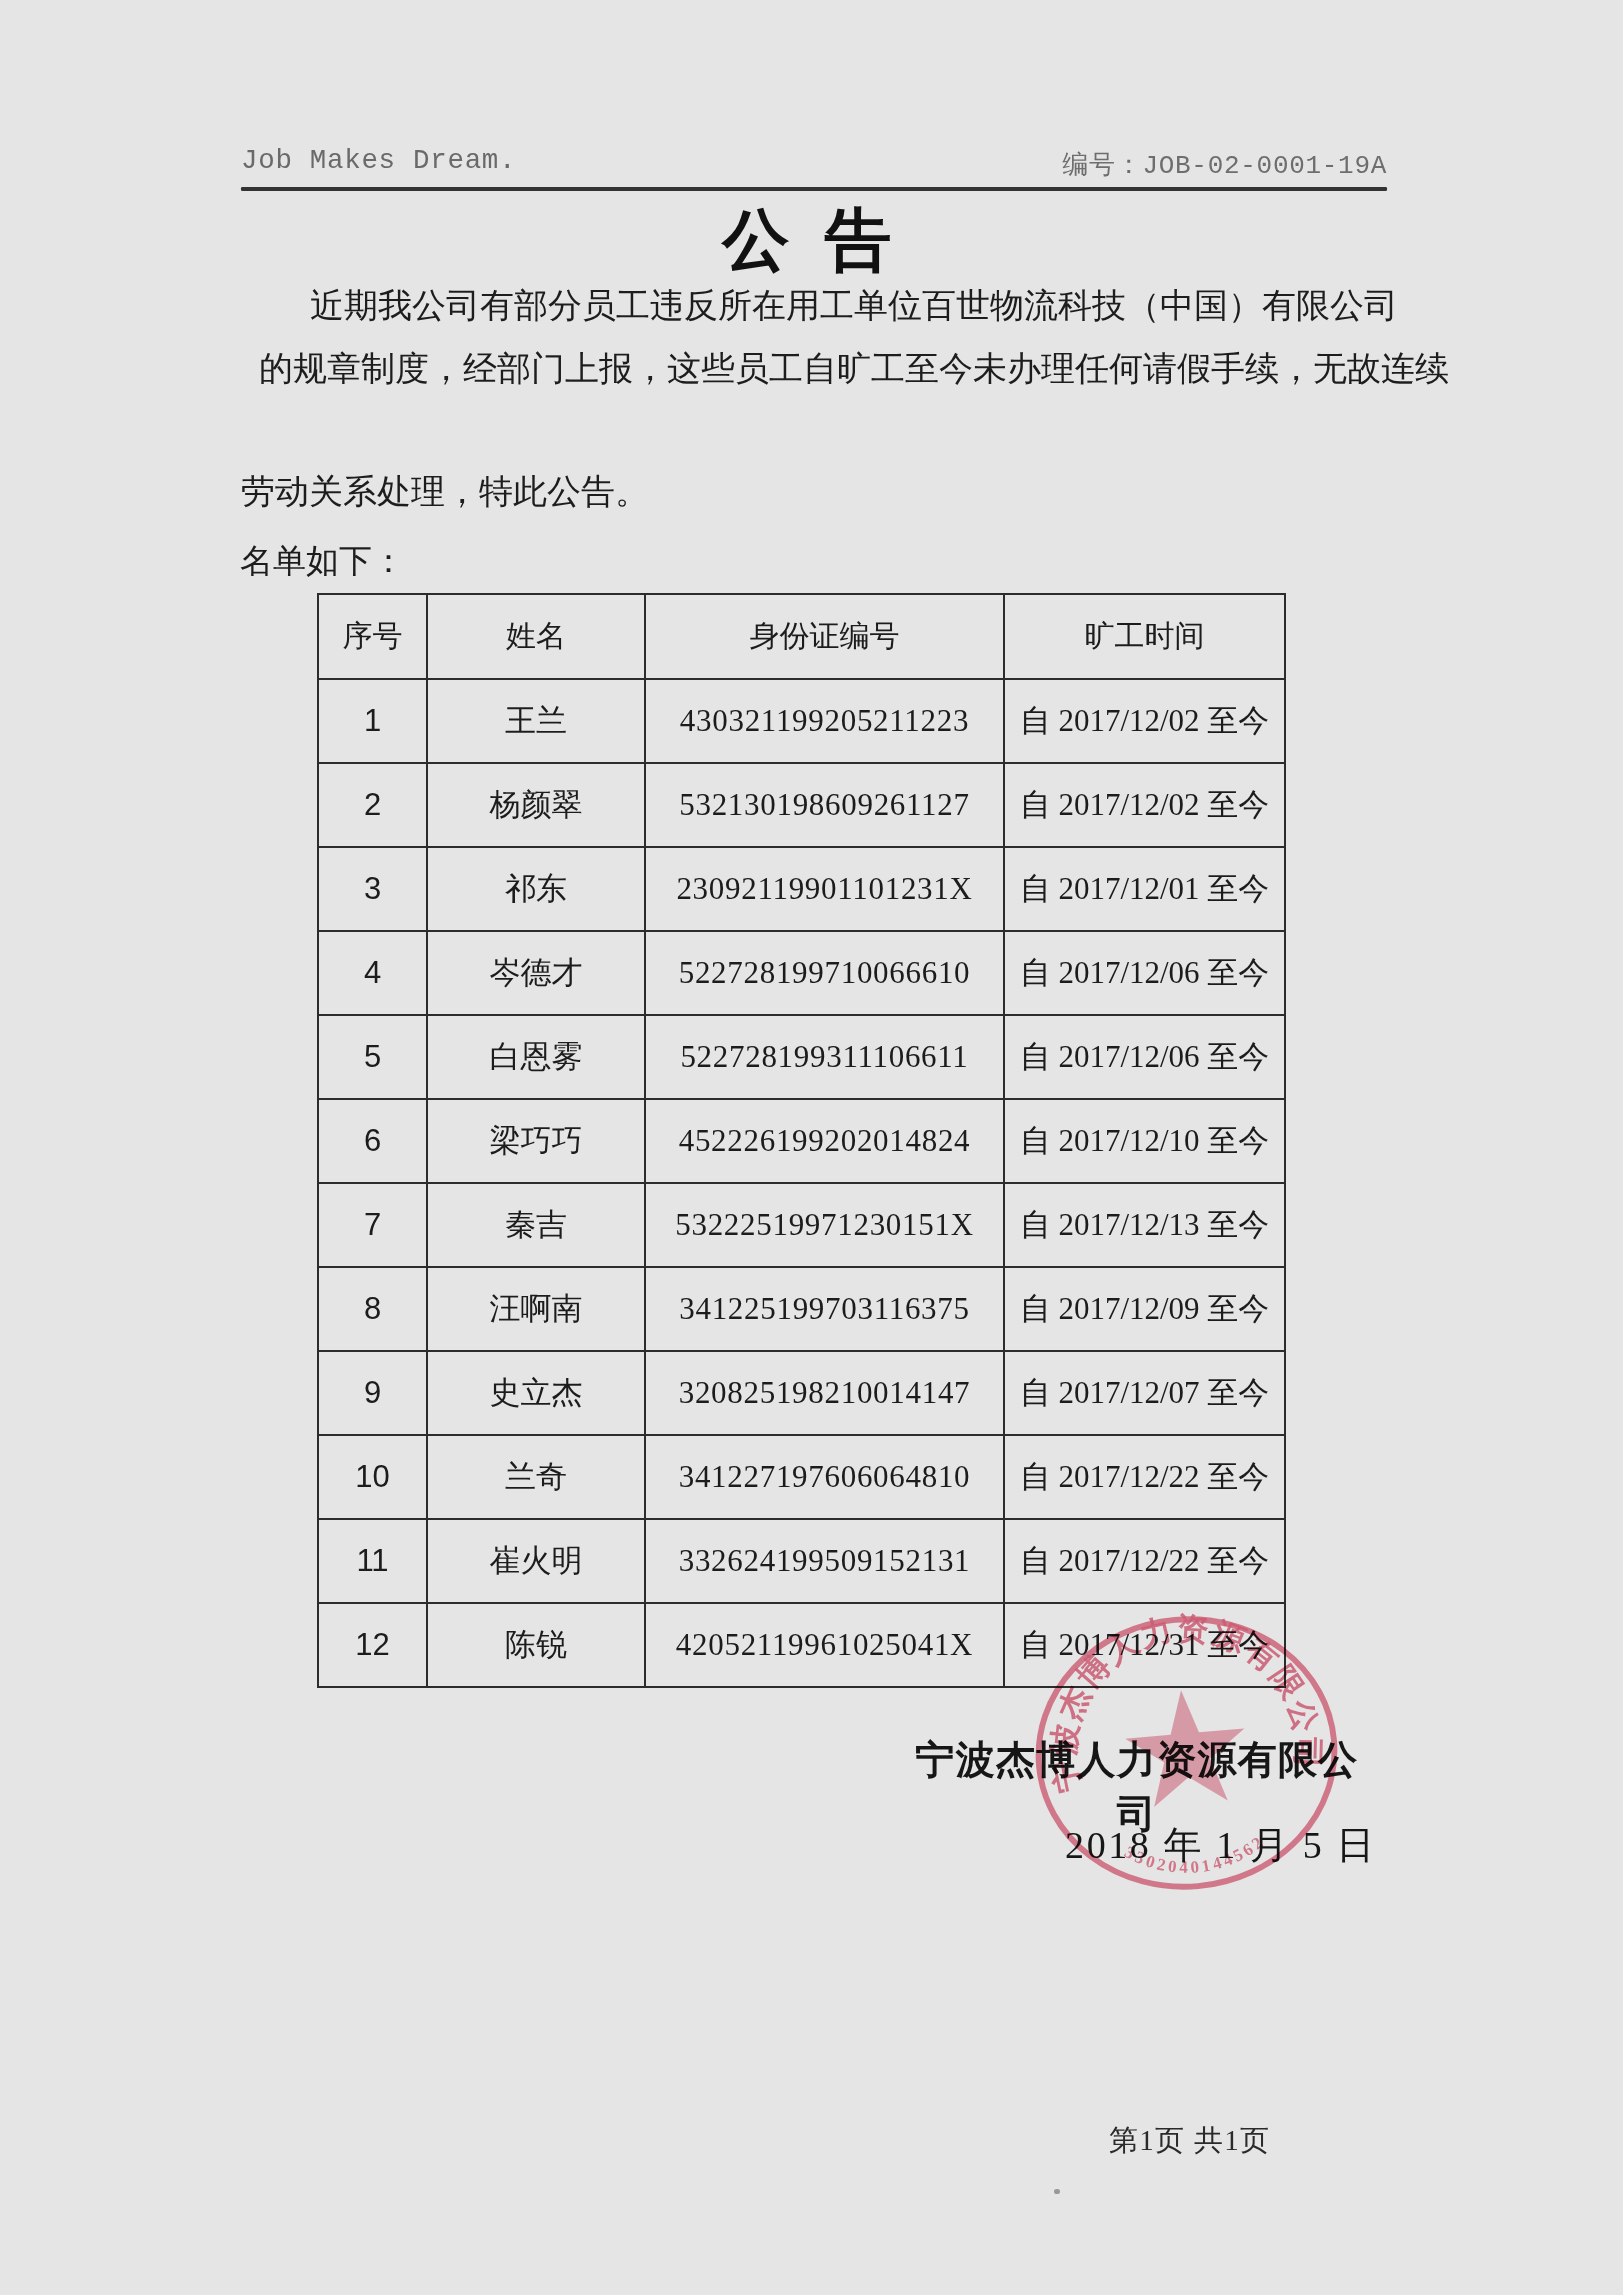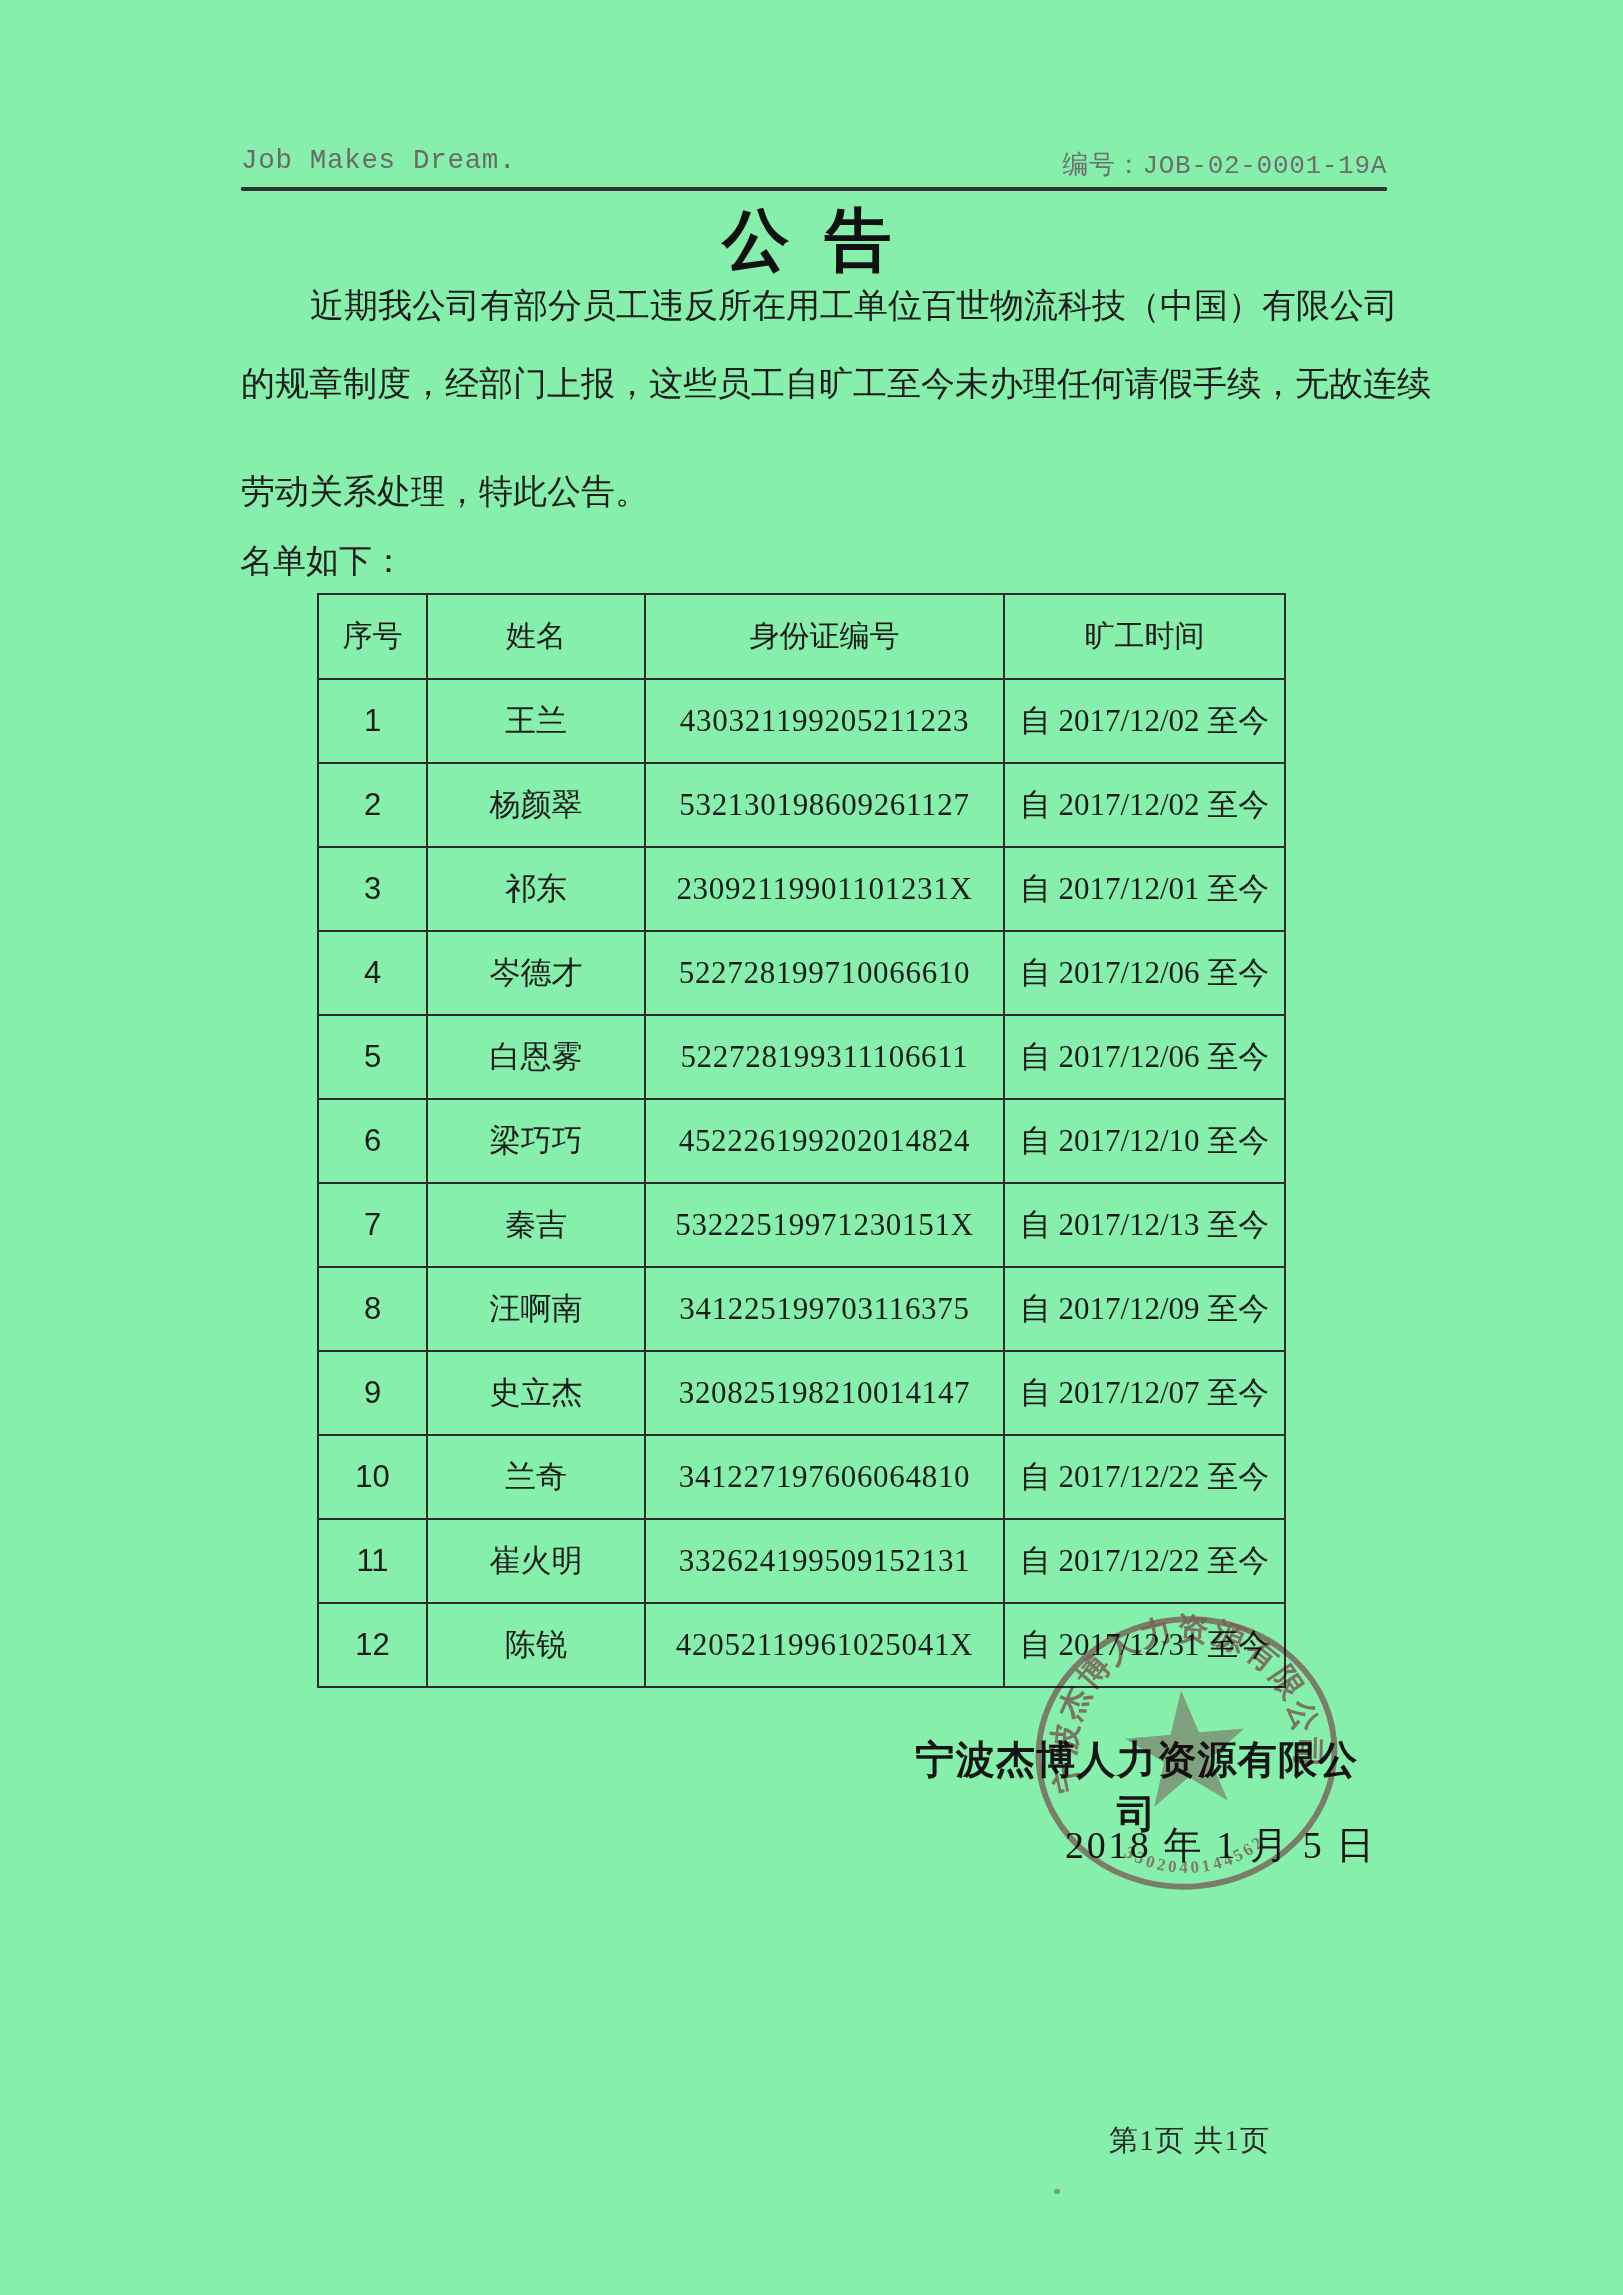--- a/index.html
+++ b/index.html
@@ -1,18 +1,18 @@
 <!DOCTYPE html>
 <html style="font-size:10.5px"><head>
 <meta charset="utf-8">
 <style>
   * { margin:0; padding:0; box-sizing:border-box; }
   html,body { width:1623px; height:2295px; background:#ffffff; }
   .page {
-    position:relative; width:1623px; height:2295px; background:#86efac;
+    position:relative; width:1623px; height:2295px; background:#e5e5e5;
     font-family:"Liberation Serif","DejaVu Serif",serif; color:#1d1d1d;
     overflow:hidden;
   }
   
   .hdr-slogan {
     position:absolute; left:241px; top:145px; font-size:27.5px; color:#6a6a6a;
     font-family:"Liberation Mono","DejaVu Sans Mono",monospace; letter-spacing:0.7px;
   }
   .hdr-docno {
     position:absolute; right:236px; top:147px; font-size:26px; color:#6e6e6e;
@@ -83,21 +83,21 @@
 
 <div class="page">
 
   <div class="hdr-slogan">Job Makes Dream.</div>
   <div class="hdr-docno">编号：JOB-02-0001-19A</div>
   <div class="hdr-rule"></div>
 
   <div class="doc-title">公 告</div>
 
   <div class="para-line first" style="top:285px;">近期我公司有部分员工违反所在用工单位百世物流科技（中国）有限公司</div>
-  <div class="para-line" style="top:363px;">的规章制度，经部门上报，这些员工自旷工至今未办理任何请假手续，无故连续</div>
+  <div class="para-line" style="top:348px;margin-left:18px;">的规章制度，经部门上报，这些员工自旷工至今未办理任何请假手续，无故连续</div>
   <div class="para-line last" style="top:471px;">劳动关系处理，特此公告。</div>
   <div class="list-intro">名单如下：</div>
 
   <table class="roster">
     <colgroup>
       <col style="width:109px">
         <col style="width:218px">
         <col style="width:359px">
         <col style="width:281px">
     </colgroup>

